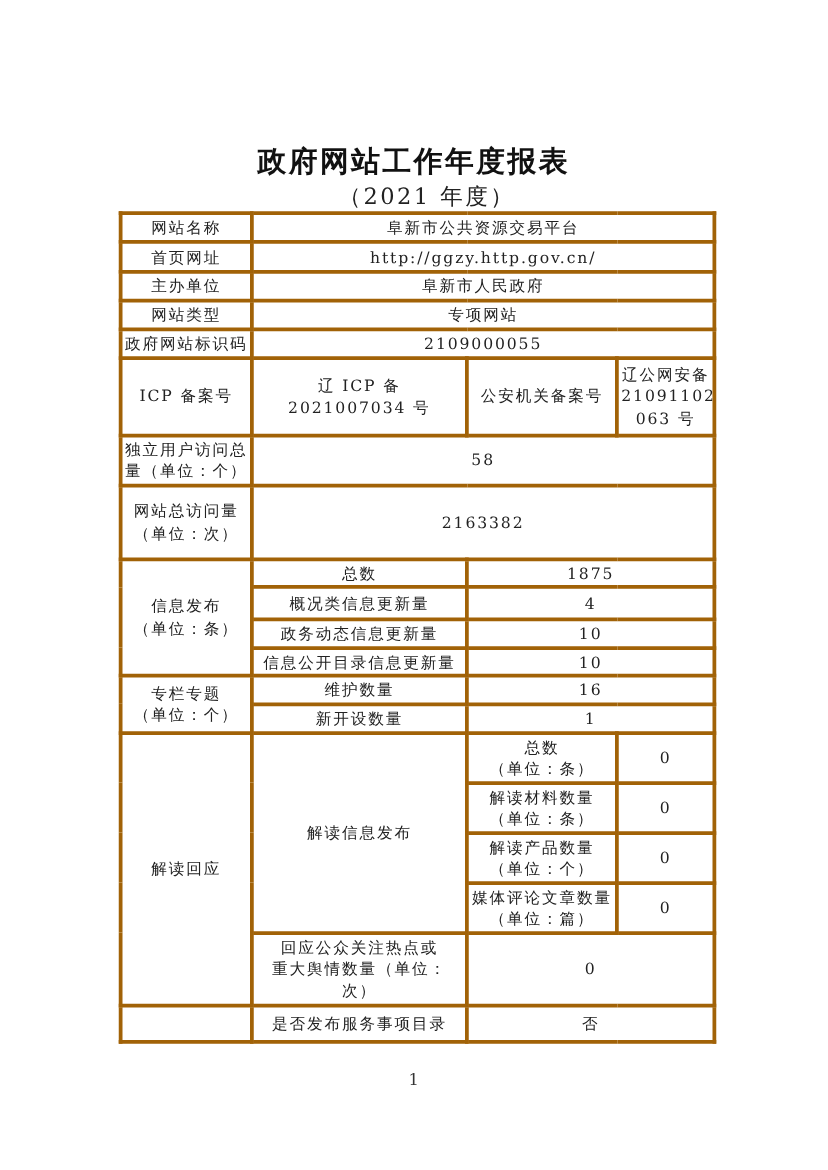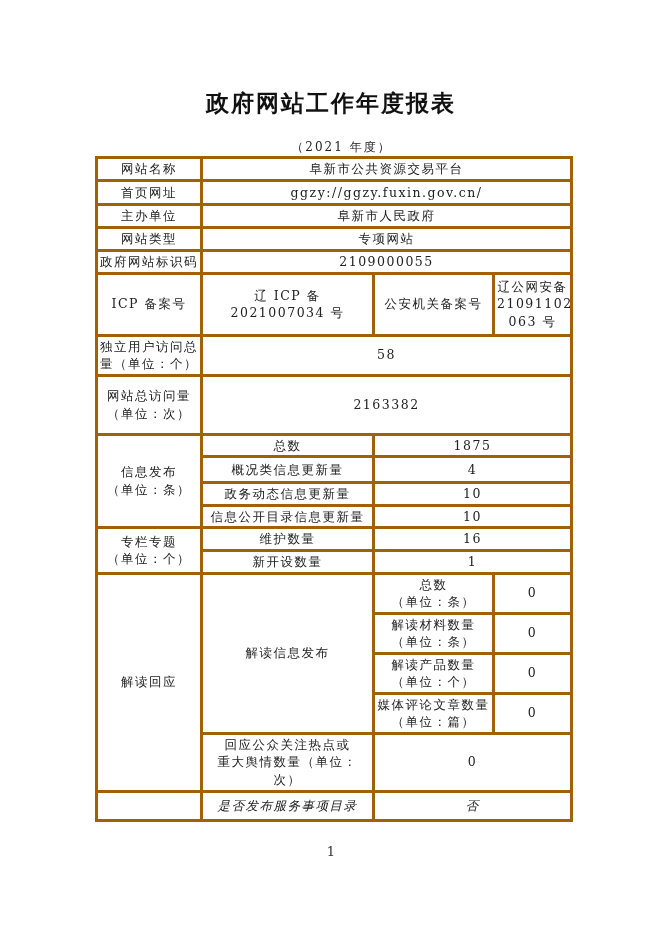--- a/index.html
+++ b/index.html
@@ -6,32 +6,31 @@
   .page {
     width: 662px;
     height: 936px;
     background: #ffffff;
     color: #1c1c1c;
     font-family: "DejaVu Serif", "Liberation Serif", serif;
     overflow: hidden;
     box-sizing: border-box;
   }
   .doc-title {
-    padding-top: 88px;
+    padding-top: 114px;
     text-align: center;
     font-family: "DejaVu Sans", "Liberation Sans", sans-serif;
     font-weight: bold;
     font-size: 23px;
     letter-spacing: 2px;
     color: #111;
   }
   .doc-subtitle {
-    margin-top: 20px;
-    text-align: center;
-    font-size: 12px;
+    text-align: center;
+    font-size: 18px;
     letter-spacing: 2px;
     color: #222;
     padding-left: 21px;
   }
   .reporting-unit {
     margin: 44px 0 6px 95px;
     font-family: "DejaVu Sans", "Liberation Sans", sans-serif;
     font-weight: bold;
     font-size: 13px;
     letter-spacing: 0.5px;
@@ -79,21 +78,21 @@
   tr.r10 { height: 26px; }
   tr.r11 { height: 21px; }
   tr.r12 { height: 21px; }
   tr.r13 { height: 21px; }
   tr.r14 { height: 23px; }
   tr.r15 { height: 38px; }
   tr.r16 { height: 38px; }
   tr.r17 { height: 37px; }
   tr.r18 { height: 39px; }
   tr.r19 { height: 58px; }
-  tr.r20 { height: 29px; font-style: italic; }
+  tr.r20 { height: 29px; }
 </style>
 </head>
 <body>
 
 <div class="page">
 
   <div class="doc-title">政府网站工作年度报表</div>
   <div class="doc-subtitle">（2021 年度）</div>
 
   <table class="report-table">
@@ -103,21 +102,21 @@
         <col style="width:120px">
         <col style="width:78px">
     </colgroup>
     <tbody>
       <tr class="r1">
         <td class="spread">网站名称</td>
         <td colspan="3">阜新市公共资源交易平台</td>
       </tr>
       <tr class="r2">
         <td class="spread">首页网址</td>
-        <td colspan="3" class="num">ggzy://ggzy.fuxin.gov.cn/</td>
+        <td colspan="3" class="num">http://ggzy.http.gov.cn/</td>
       </tr>
       <tr class="r3">
         <td class="spread">主办单位</td>
         <td colspan="3">阜新市人民政府</td>
       </tr>
       <tr class="r4">
         <td class="spread">网站类型</td>
         <td colspan="3">专项网站</td>
       </tr>
       <tr class="r5">

